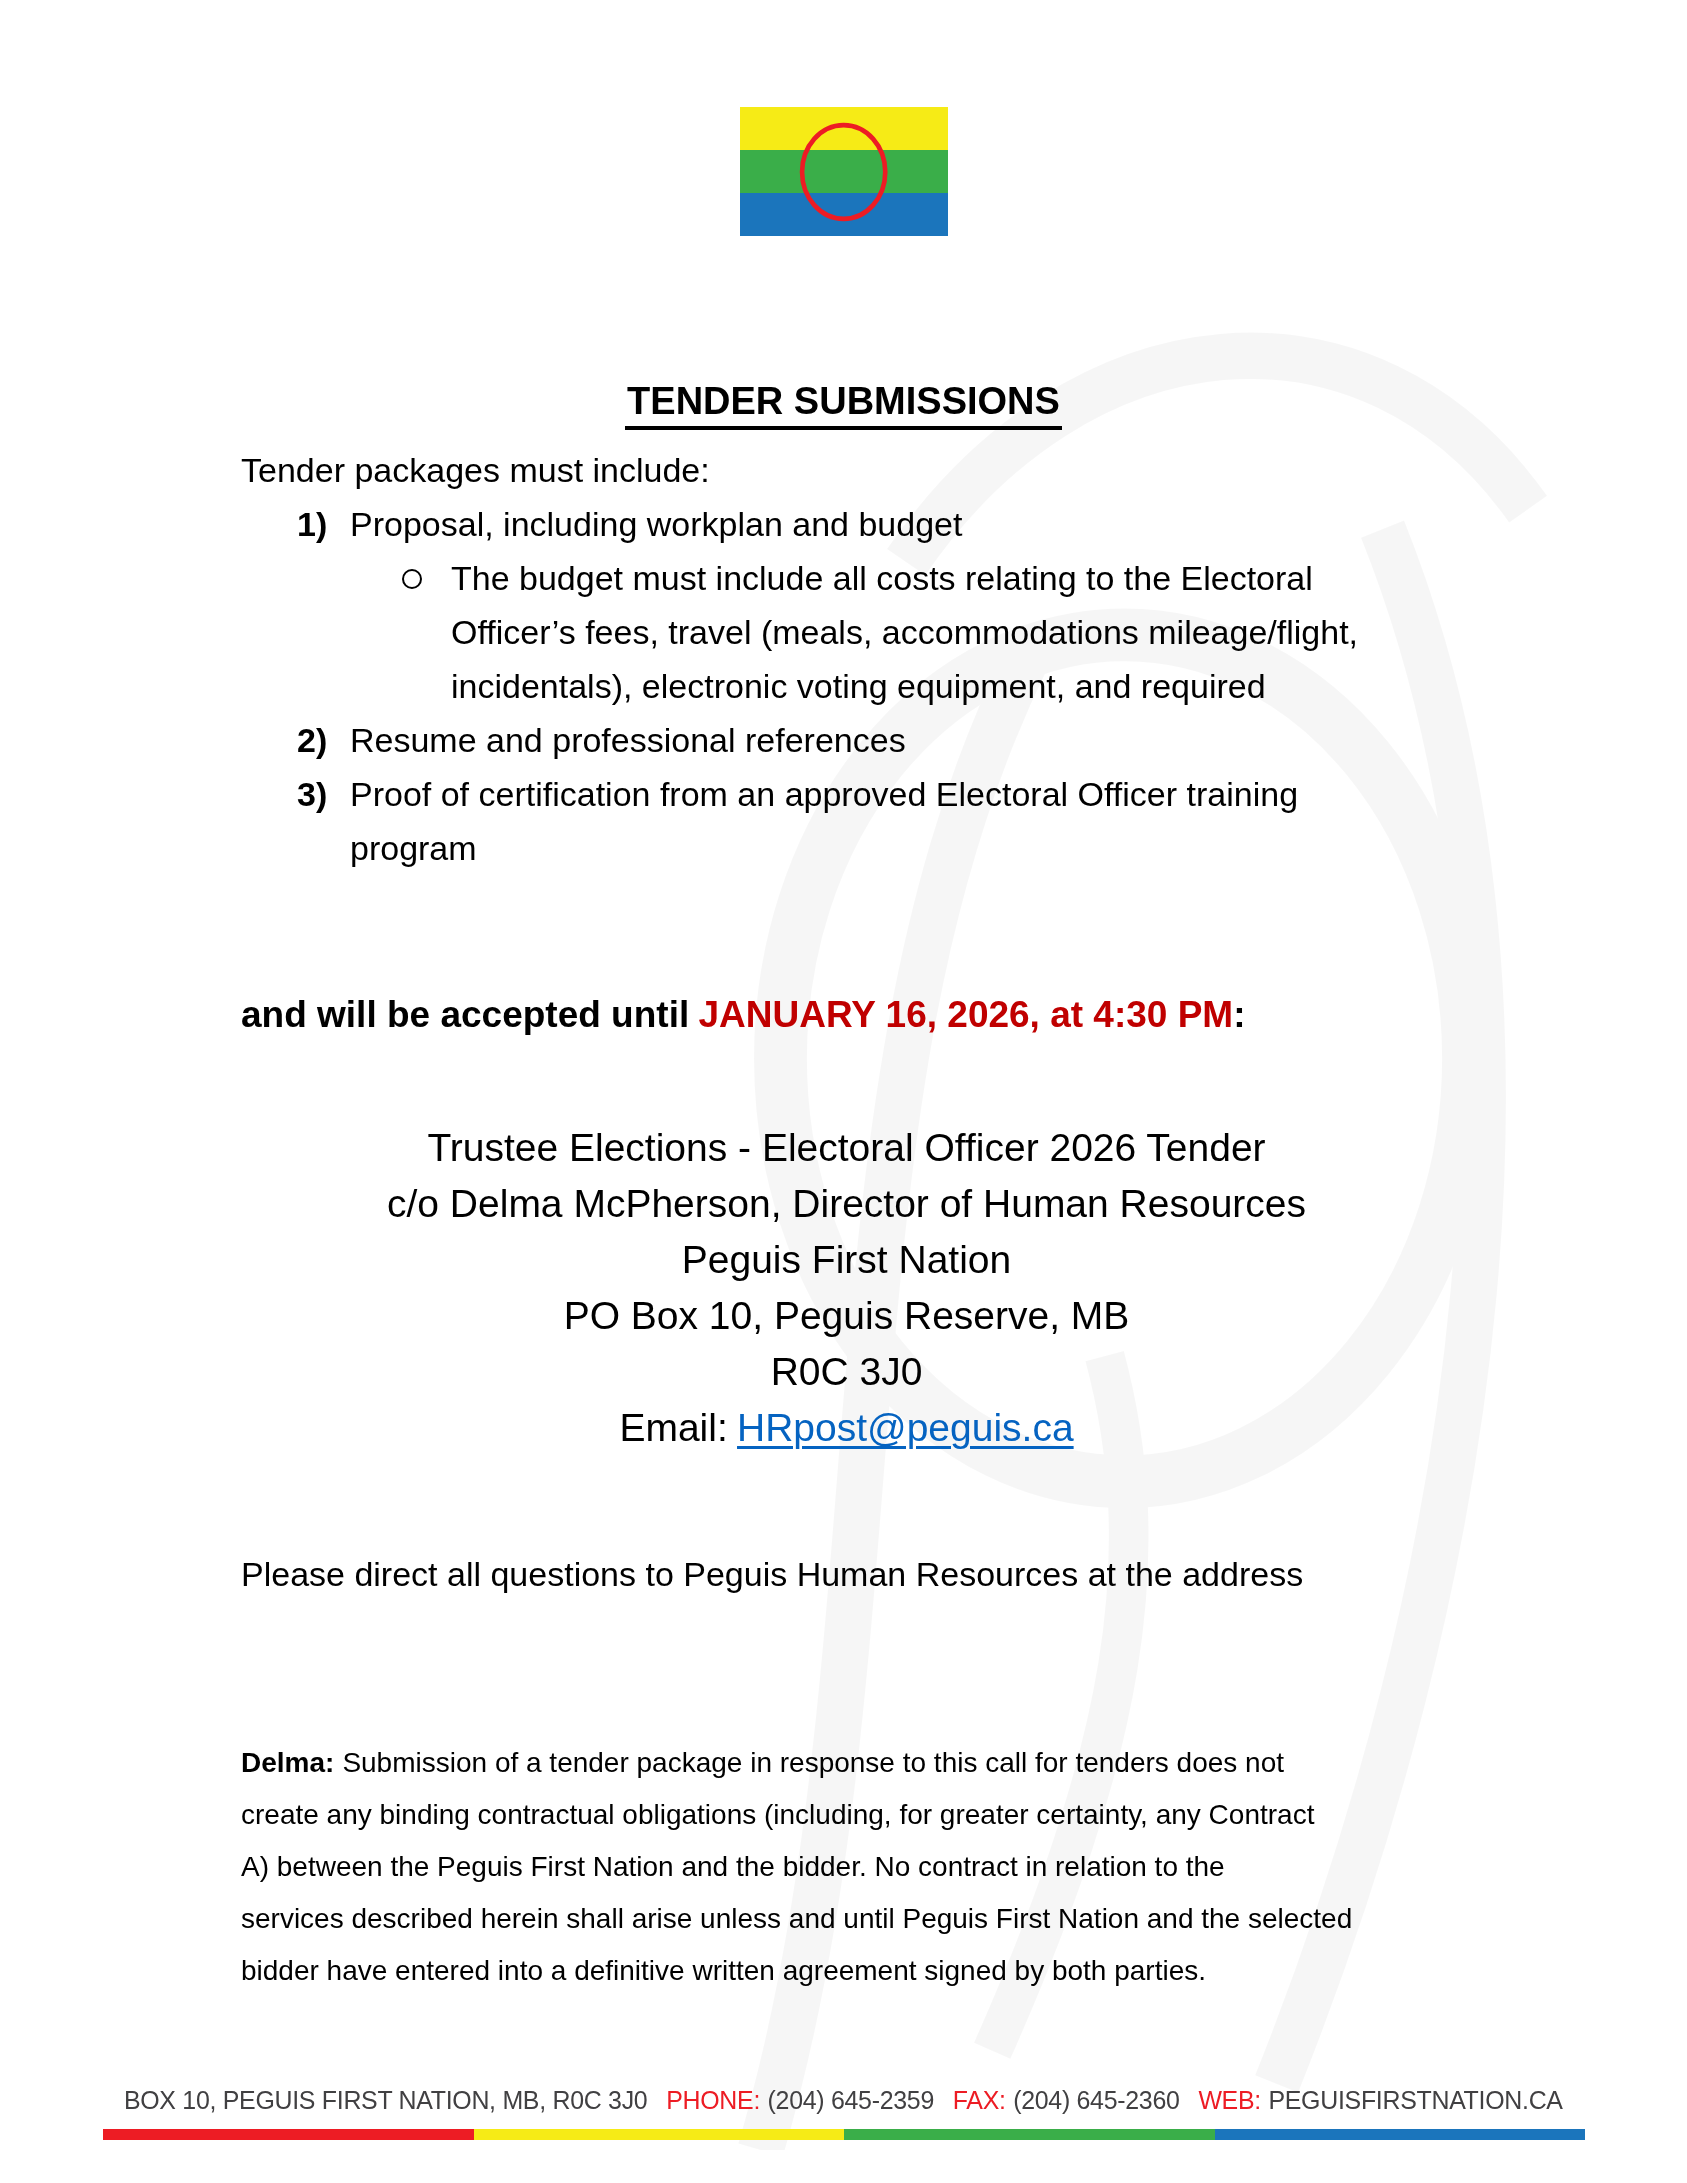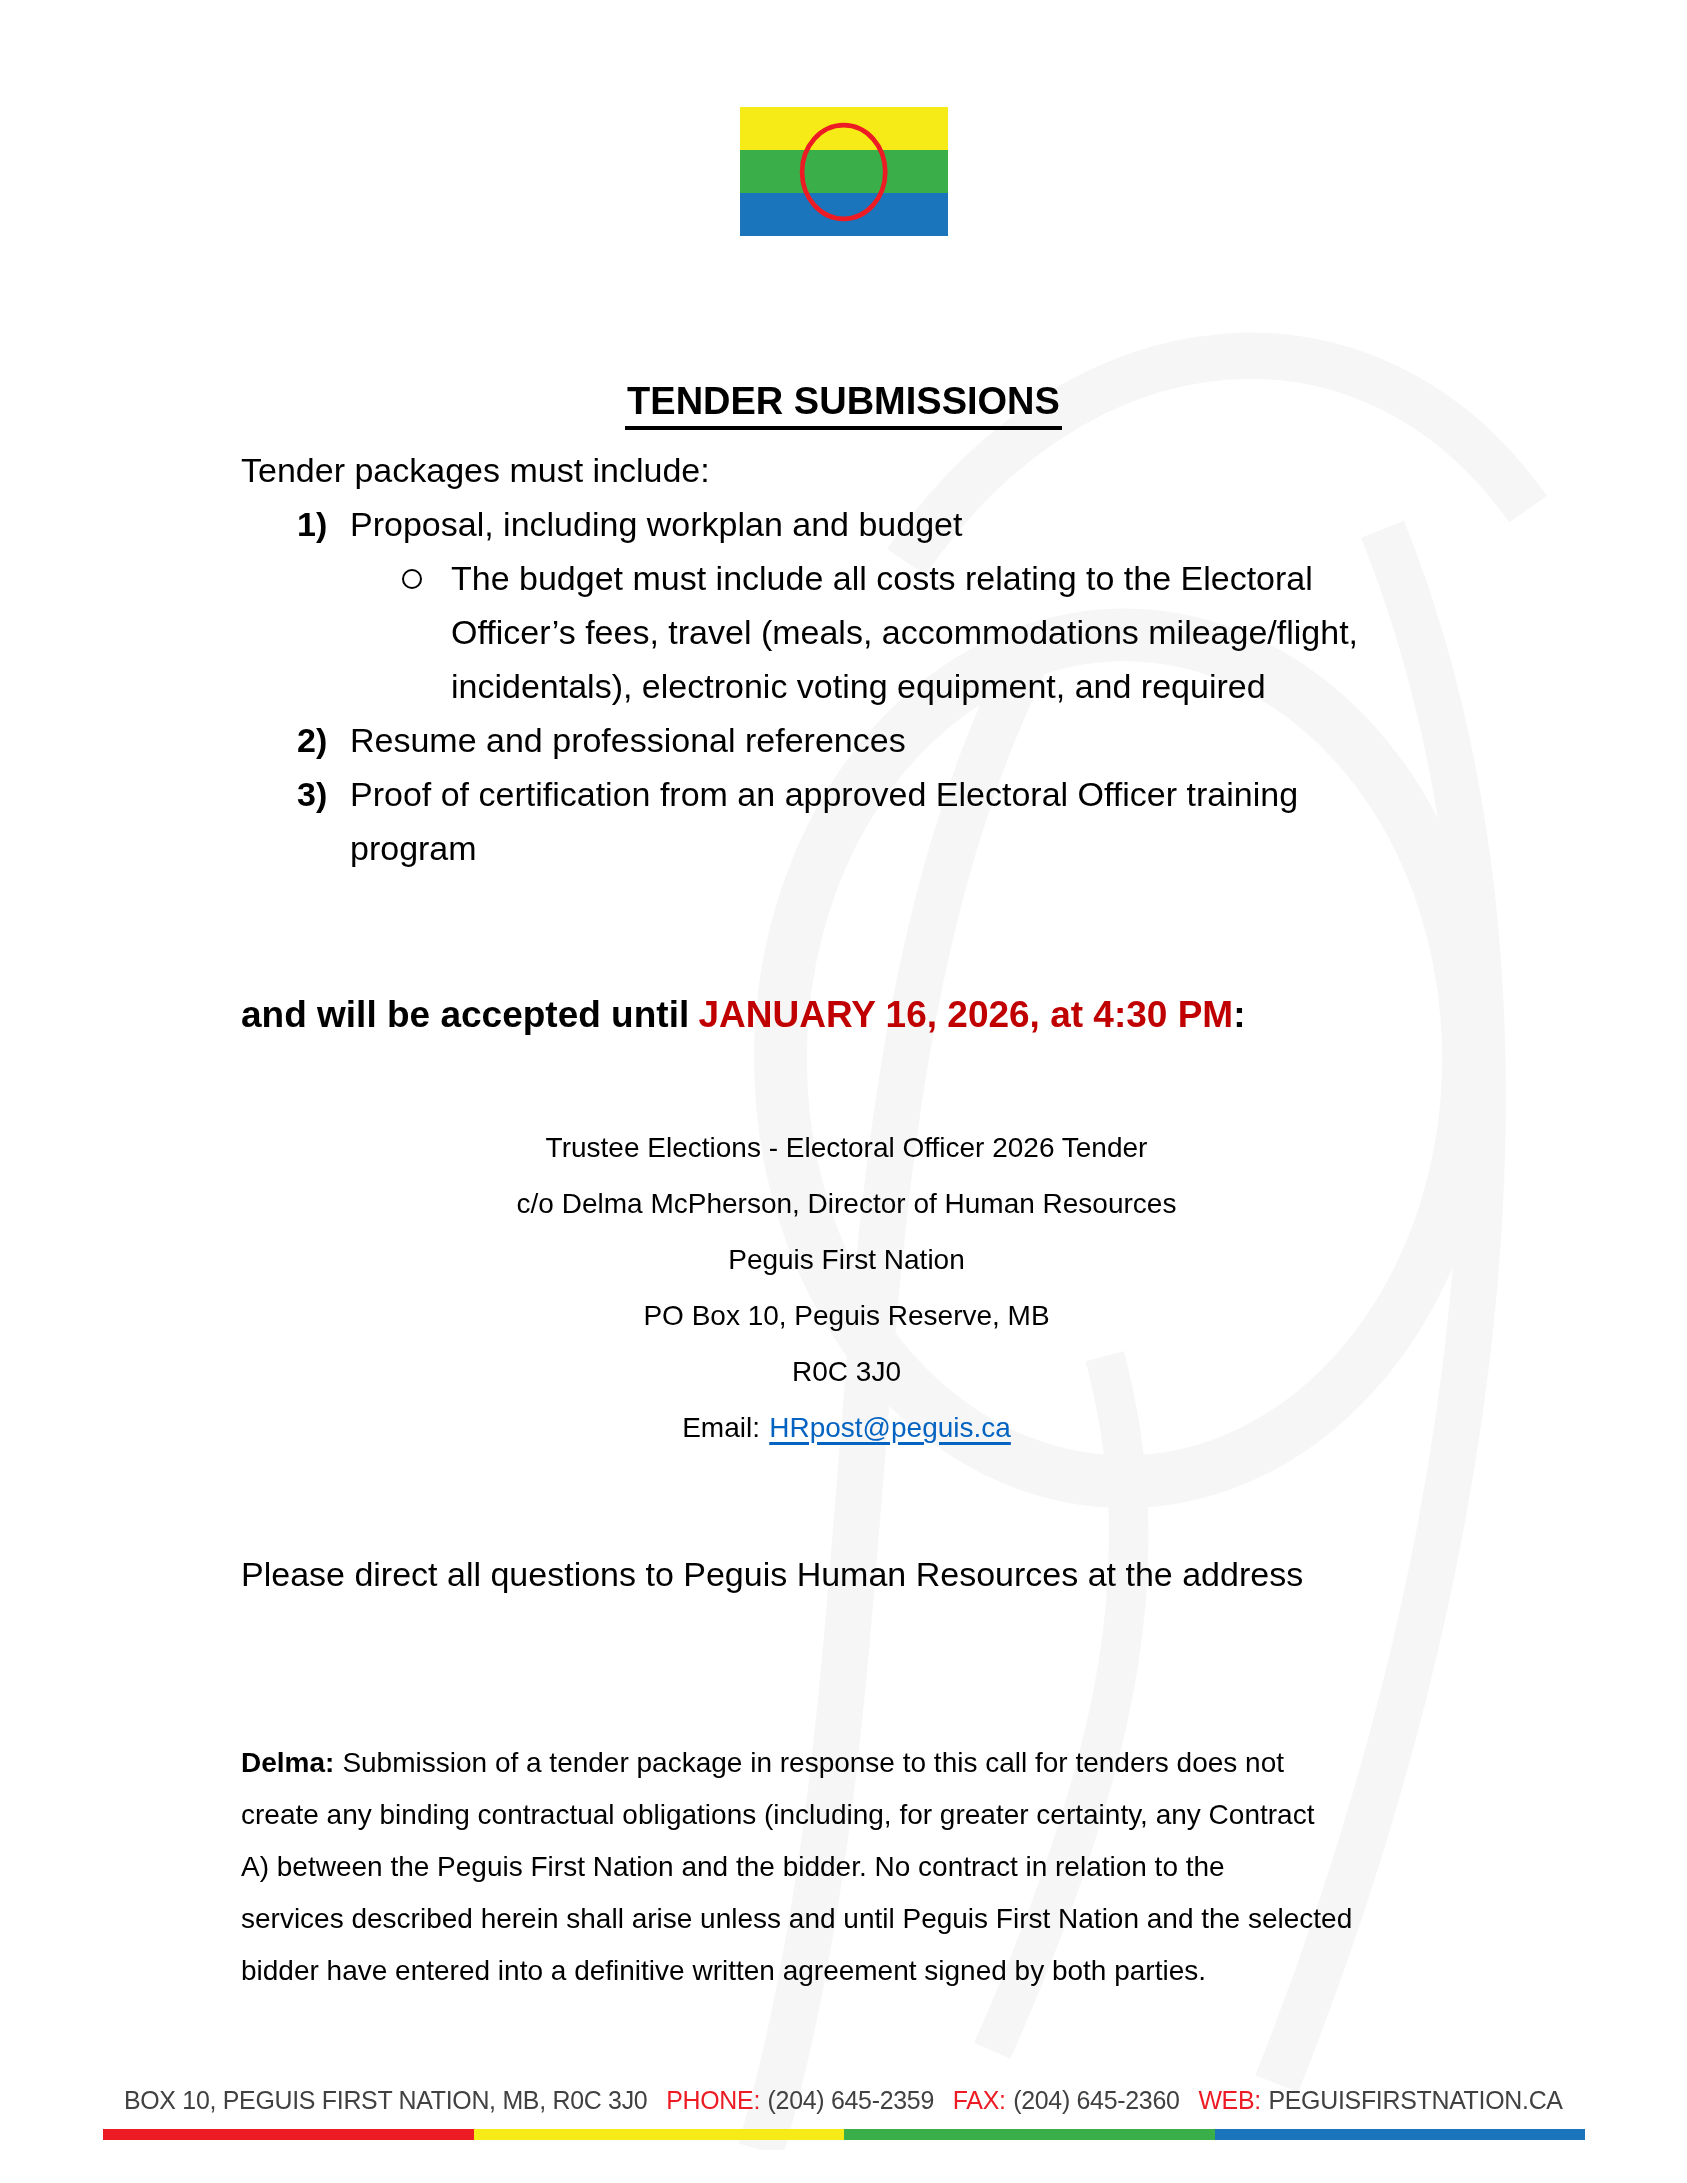--- a/index.html
+++ b/index.html
@@ -33,21 +33,21 @@
   #body-list .line { height:54px; line-height:54px; position:relative; }
   .l1 { padding-left:109px; }
   .l1 .num { position:absolute; left:56px; font-weight:700; }
   .l2 { padding-left:210px; }
   .ring { position:absolute; left:161px; top:18px; width:16px; height:16px; border:2px solid #000; border-radius:50%; }
 
   #delivery { top:985px; font-size:37px; font-weight:700; }
   #delivery .line { height:59px; line-height:59px; }
   #delivery .deadline { margin-left:9.3px; }
 
-  #address { top:1120px; font-size:28px; text-align:center; }
+  #address { top:1120px; font-size:39px; text-align:center; }
   #address .line { height:56px; line-height:56px; }
   #address .email-label { margin-right:9.3px; }
   #address a { text-decoration:underline; text-decoration-thickness:2.6px; text-underline-offset:4.6px; }
 
   #questions { top:1546px; font-size:34px; }
   #questions .line { height:56px; line-height:56px; }
 
   #note { top:1737px; font-size:28px; }
   #note .line { height:52px; line-height:52px; }
   #note .note-label { font-weight:700; margin-right:8px; }

